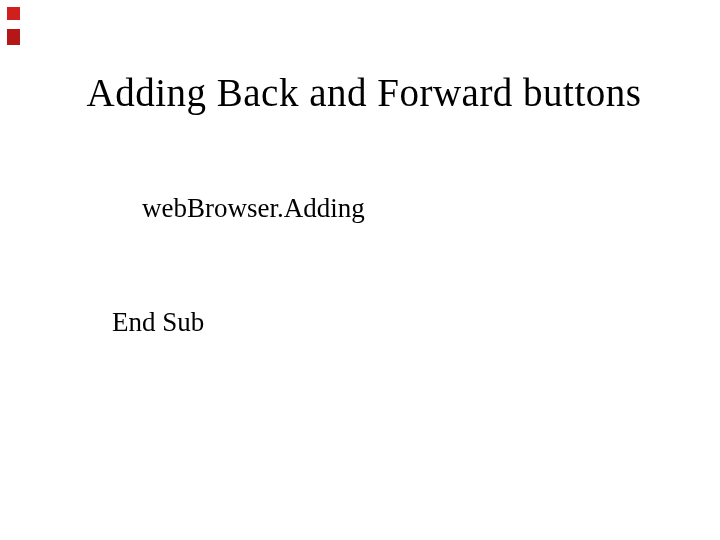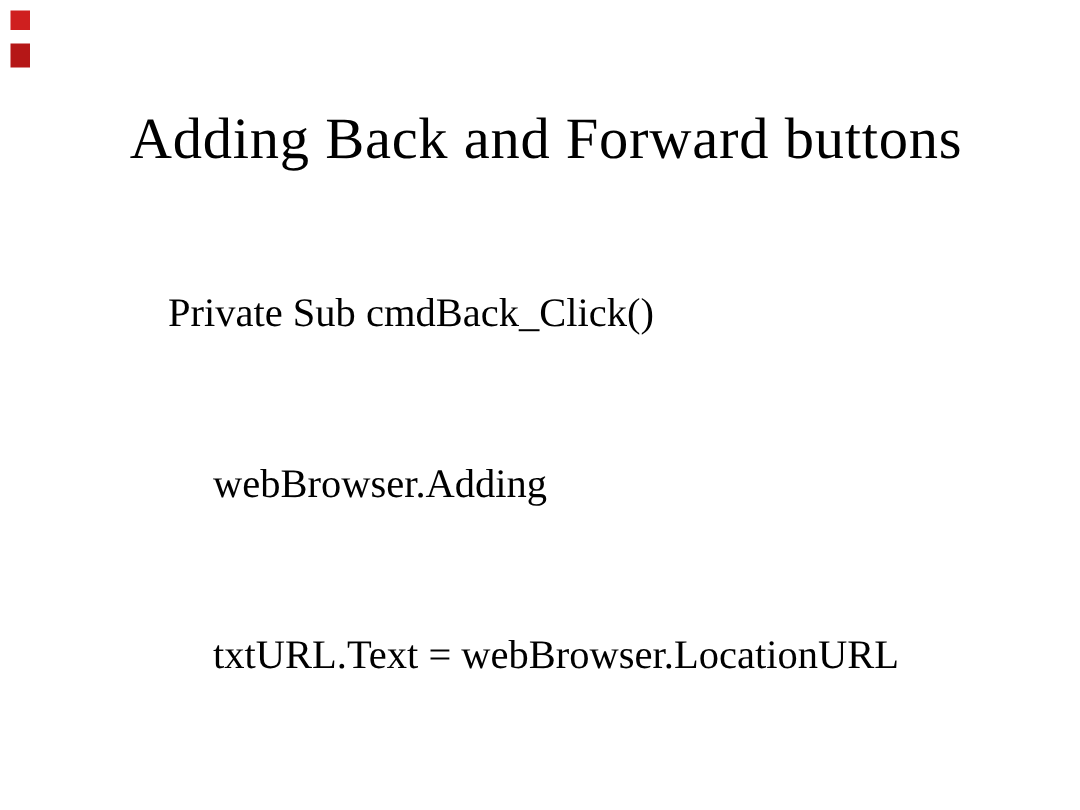--- a/index.html
+++ b/index.html
@@ -67,31 +67,25 @@
 <div class="slide">
 
   <div class="marker marker-1" style="background: rgb(207, 31, 31);"></div>
 
   <div class="marker marker-2" style="background: rgb(181, 23, 23);"></div>
 
   <h1 class="title">Adding Back and Forward buttons</h1>
 
   <div class="code">
 
-      <div class="code-line">
-        <span>Private Sub cmdBack_Click()</span>
-      </div>
 
       <div class="code-line indent">
         <span>webBrowser.Adding</span>
       </div>
 
-      <div class="code-line indent">
-        <span>txtURL.Text = webBrowser.LocationURL</span>
-      </div>
 
       <div class="code-line">
         <span>End Sub</span>
       </div>
 
     </div>
 
 </div>
 
 </body></html>

